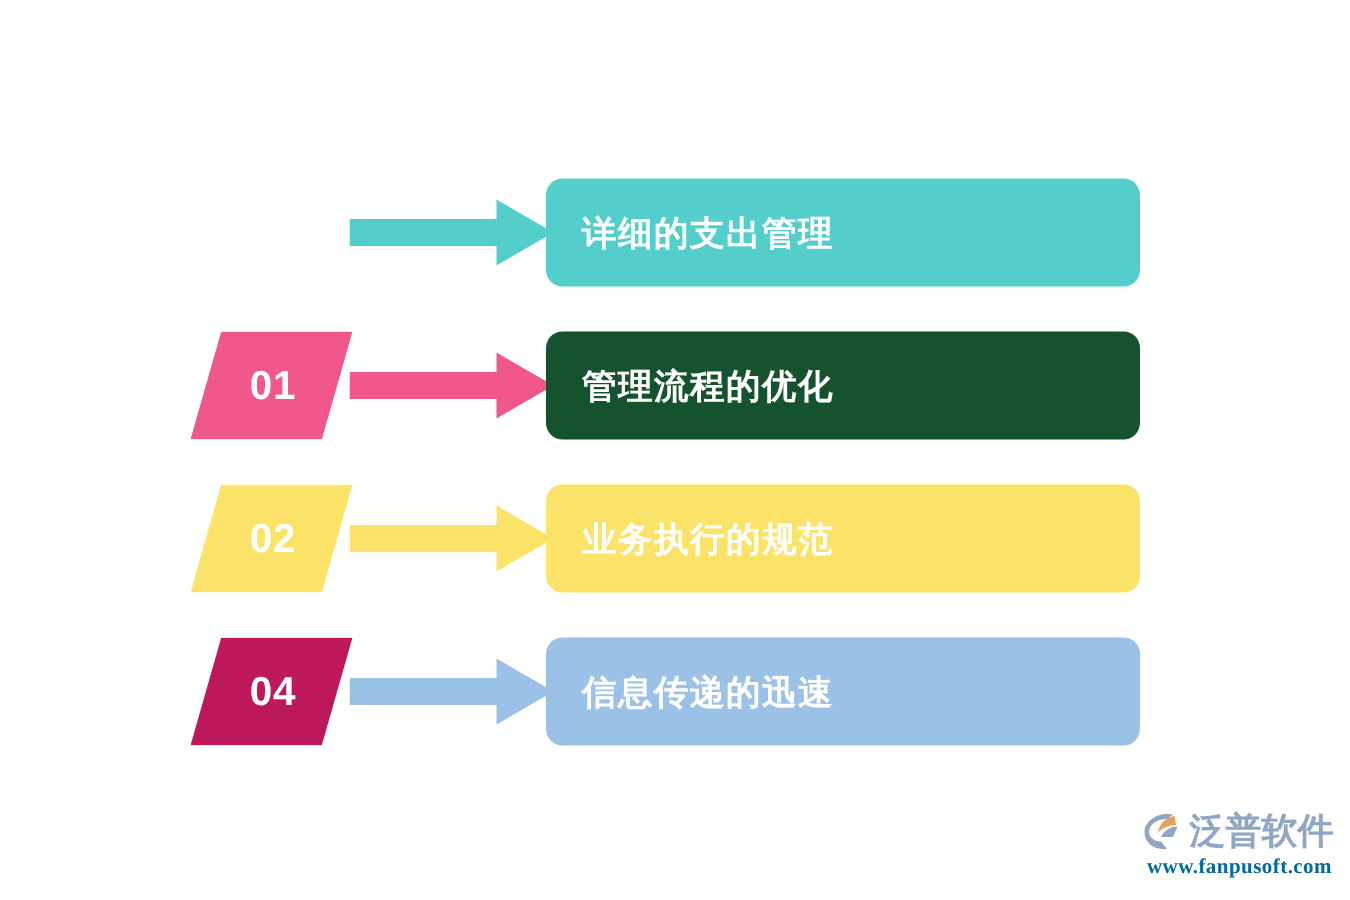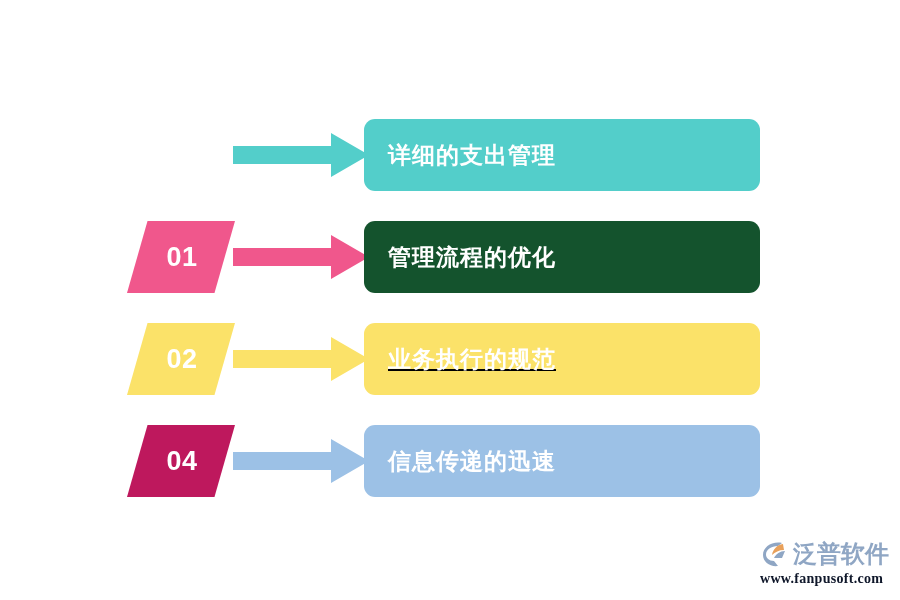--- a/index.html
+++ b/index.html
@@ -120,23 +120,23 @@
     font-weight: bold;
     color: #8fa6c4;
     letter-spacing: 0px;
     line-height: 1;
     white-space: nowrap;
   }
   .brand-url {
     font-family: "Liberation Serif", "DejaVu Serif", serif;
     font-size: 14px;
     font-weight: bold;
-    color: #0f172a;
+    color: #0369a1;
     letter-spacing: 0.3px;
-    text-align: left;
+    text-align: right;
     line-height: 1;
     margin-top: 2px;
     width: 128px;
   }
 </style>
 </head>
 <body style="background: rgb(255, 255, 255);">
 
 <div class="diagram">
 
@@ -167,21 +167,21 @@
 
   <div class="step-row r2">
     <div class="step-number-badge" style="background:#fbe269;">
       <span class="step-number-label">02</span>
     </div>
     <div class="step-arrow">
       <svg viewBox="0 0 136 44" xmlns="http://www.w3.org/2000/svg">
         <polygon points="0,13 98,13 98,0 136,22 98,44 98,31 0,31" fill="#fbe269"></polygon>
       </svg>
     </div>
-    <div class="step-card" style="background:#fbe269;text-decoration:underline;">
+    <div class="step-card" style="background:#fbe269;">
       <span class="step-card-text">业务执行的规范</span>
     </div>
   </div>
 
   <div class="step-row r3">
     <div class="step-number-badge" style="background:#be185d;">
       <span class="step-number-label">04</span>
     </div>
     <div class="step-arrow">
       <svg viewBox="0 0 136 44" xmlns="http://www.w3.org/2000/svg">

